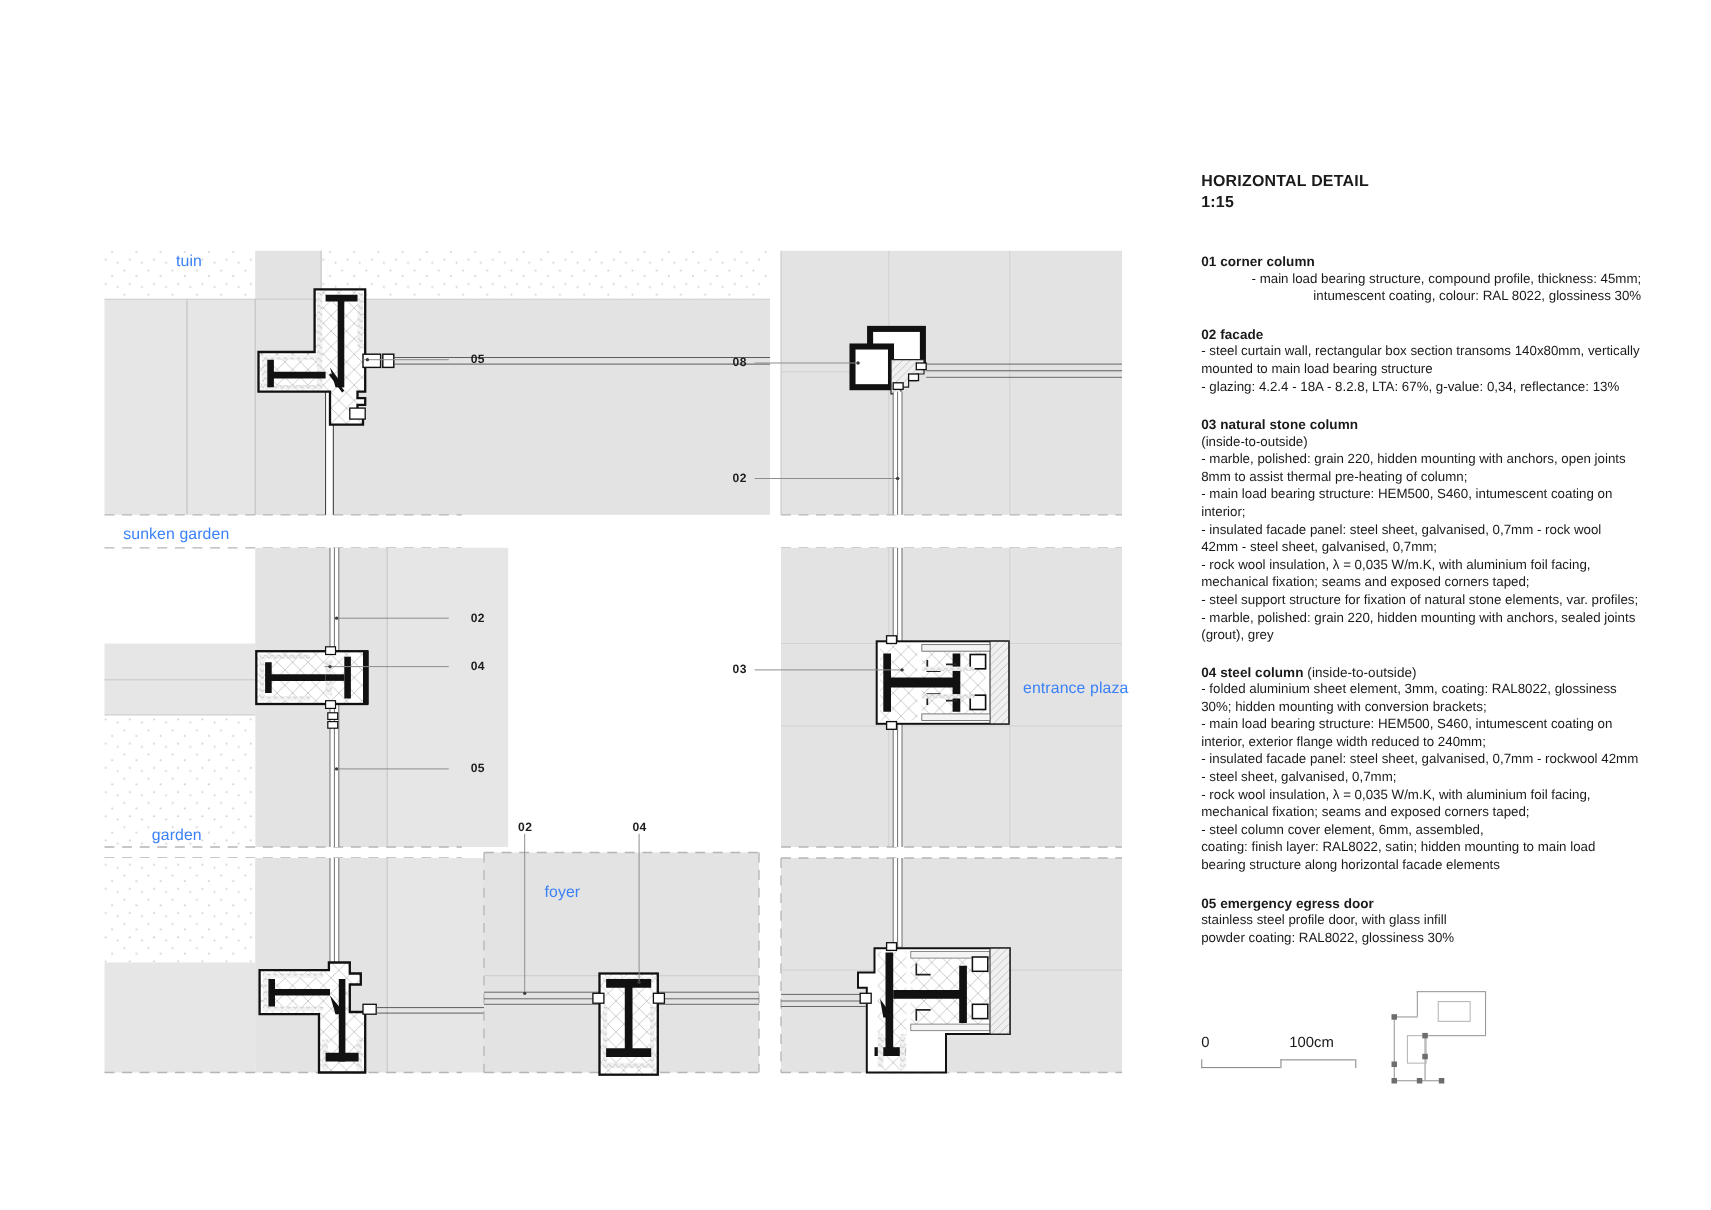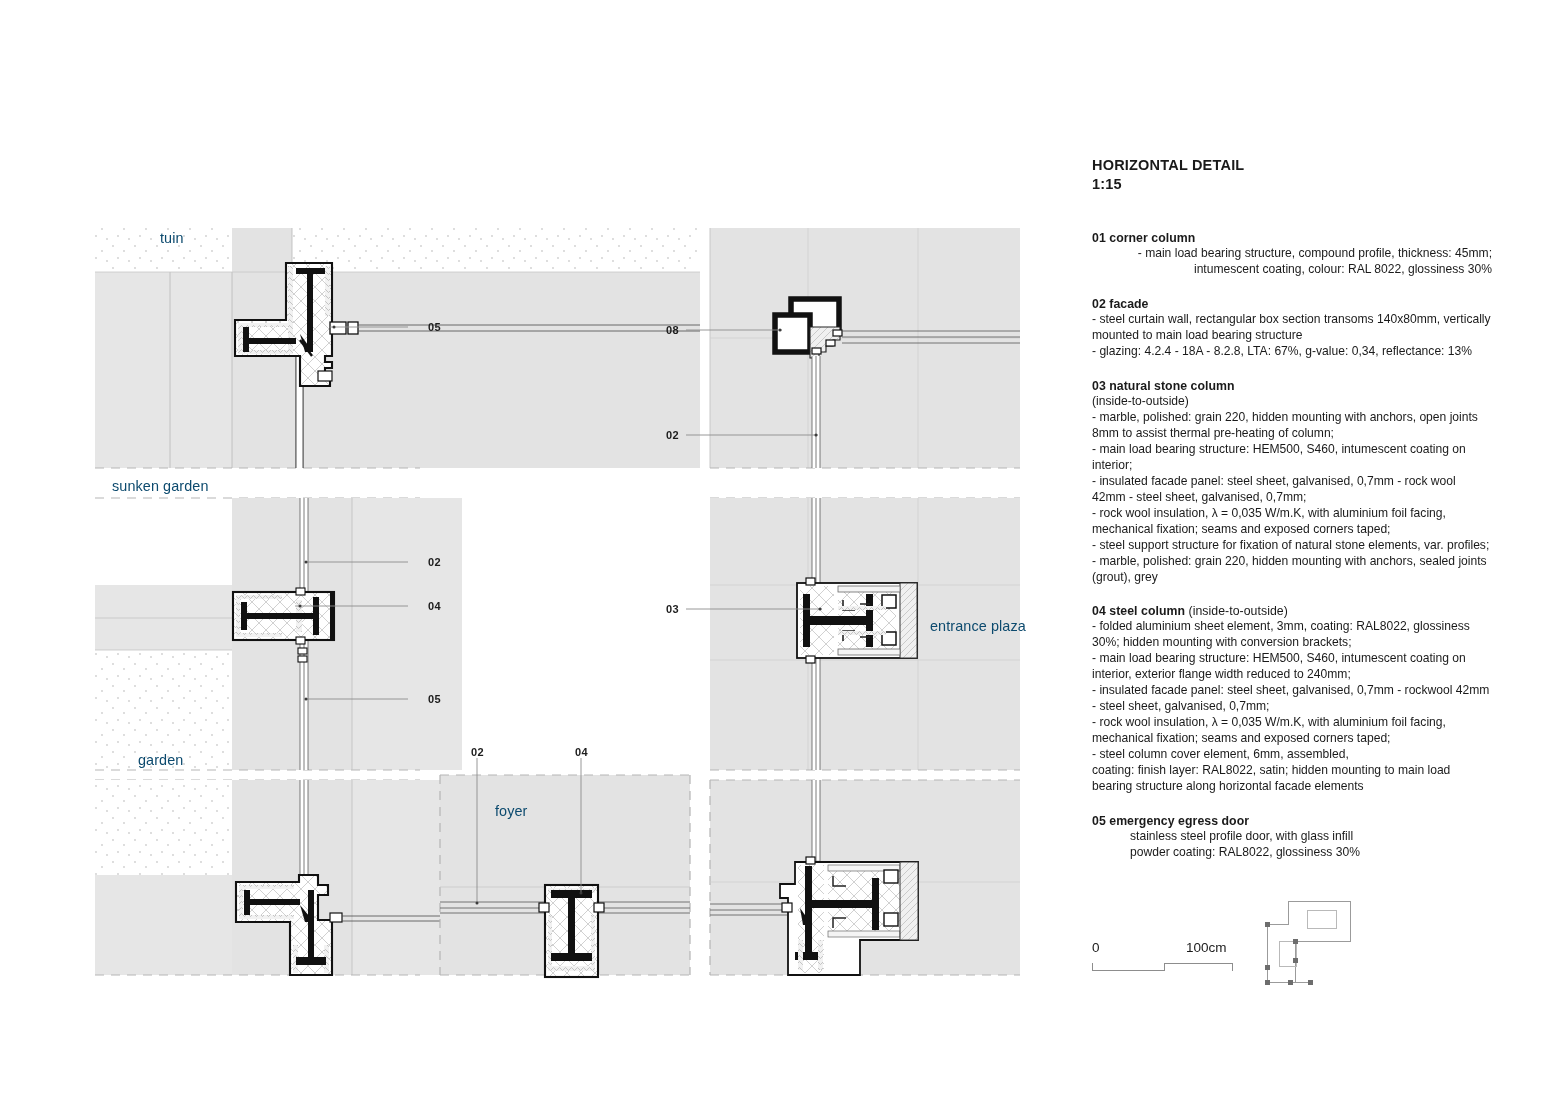--- a/index.html
+++ b/index.html
@@ -15,37 +15,37 @@
   .legend .blk.first{margin-top:37px;}
   .legend h3{margin:0 0 1px 0;font-size:12.3px;font-weight:bold;letter-spacing:.05px;}
   .legend h3 .nb{font-weight:normal;}
   .legend p{margin:0;font-size:12.1px;line-height:1.32;letter-spacing:0;}
 
   
   .scalewrap{position:absolute;left:1092px;top:940px;width:200px;}
   .scalenums{position:relative;height:16px;}
   .scalenums span{position:absolute;font-size:13.5px;top:0;}
   .s0{left:0;}
-  .s100{left:94px;}
+  .s100{left:80px;}
   .scalebar{position:relative;height:12px;margin-top:3px;}
   .scalebar i{position:absolute;background:#8d8d8d;display:block;}
 
   
   .keyplan{position:absolute;left:1258px;top:897px;width:110px;height:82px;}
   .keyplan .ln{position:absolute;background:#9b9b9b;}
   .keyplan .rc{position:absolute;border:1px solid #b9b9b9;}
   .keyplan .nd{position:absolute;width:5px;height:5px;background:#6d6d6d;}
 
   
   .draw{position:absolute;left:0;top:0;width:1060px;height:1100px;}
   .draw svg{position:absolute;left:0;top:0;}
 
   
   .lbl{position:absolute;font-size:11px;font-weight:bold;letter-spacing:.3px;color:#1d1d1d;}
-  .zone{position:absolute;font-size:14.4px;color:#0c4a6e;letter-spacing:.1px;}
+  .zone{position:absolute;font-size:14.4px;color:#3b82f6;letter-spacing:.1px;}
 </style>
 </head>
 <body>
 
 <div class="sheet">
 
   <div class="draw">
     <svg width="1060" height="1100" viewBox="0 0 1060 1100">
       <defs>
 
@@ -364,21 +364,21 @@
           <h3>04 steel column<span class="nb"> (inside-to-outside)</span></h3>
           <p style="white-space: pre-line;">- folded aluminium sheet element, 3mm, coating: RAL8022, glossiness 30%; hidden mounting with conversion brackets;
 - main load bearing structure: HEM500, S460, intumescent coating on interior, exterior flange width reduced to 240mm;
 - insulated facade panel: steel sheet, galvanised, 0,7mm - rockwool 42mm - steel sheet, galvanised, 0,7mm;
 - rock wool insulation, λ = 0,035 W/m.K, with aluminium foil facing, mechanical fixation; seams and exposed corners taped;
 - steel column cover element, 6mm, assembled,
 coating: finish layer: RAL8022, satin; hidden mounting to main load bearing structure along horizontal facade elements</p>
         </div>
         <div class="blk">
           <h3>05 emergency egress door</h3>
-          <p style="white-space: pre-line; margin-left: 38px;">stainless steel profile door, with glass infill
+          <p style="white-space: pre-line;">stainless steel profile door, with glass infill
 powder coating: RAL8022, glossiness 30%</p>
         </div>
       </div>
   </div>
 
   <div class="scalewrap">
     <div class="scalenums">
       <span class="s0">0</span>
       <span class="s100">100cm</span>
     </div>

